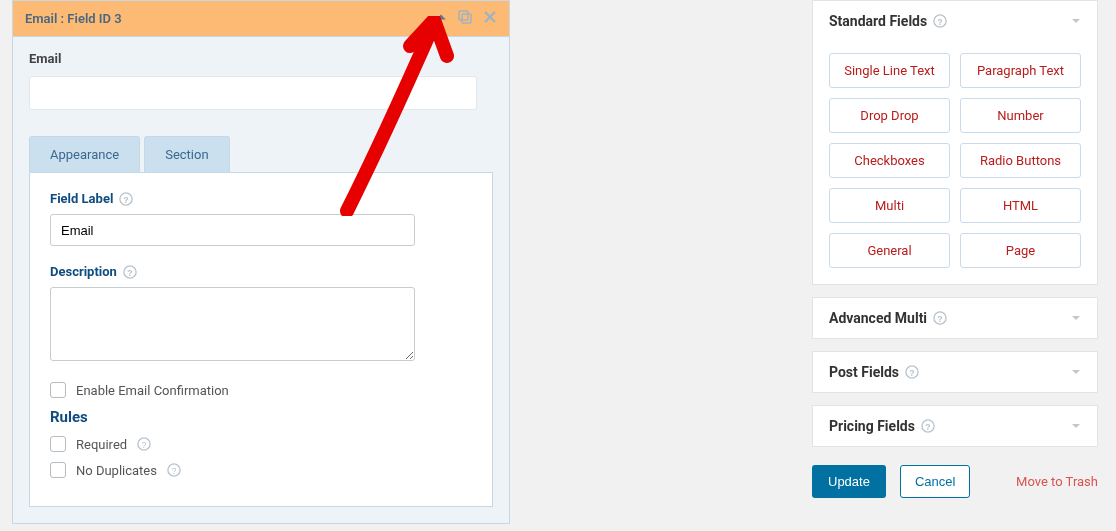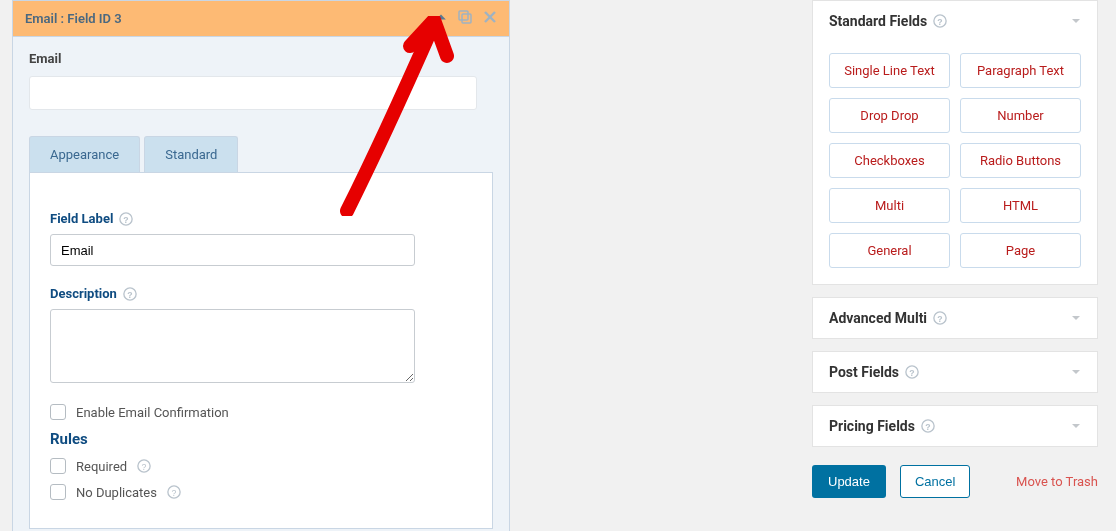--- a/index.html
+++ b/index.html
@@ -79,21 +79,21 @@
       z-index: 2;
       border-bottom: 1px solid #fff;
       margin-bottom: -1px;
     }
     .tab-content {
       background: #fff;
       border: 1px solid #c9d6e4;
       border-top: none;
       padding: 18px 20px;
     }
-    .field-group { margin-bottom: 18px; margin-top: 20px; }
+    .field-group { margin-bottom: 18px; }
     .field-group .label {
       color: #0f4c81;
       font-weight: 700;
       font-size: 13px;
       display: flex;
       align-items: center;
       gap: 6px;
       margin-bottom: 8px;
     }
     .help-icon {
@@ -246,21 +246,21 @@
           </svg>
       </span>
     </div>
   </div>
   <div class="panel-body">
     <div class="preview-label">Email</div>
     <input class="preview-input" type="text" value="" style="">
 
     <div class="tabs">
       <div class="tab">Appearance</div>
-      <div class="tab">Standard</div>
+      <div class="tab">Section</div>
     </div>
 
     <div class="tab-content">
       <div class="field-group">
         <div class="label">
           <span>Field Label</span>
           <span class="help-icon">
             <svg viewBox="0 0 16 16" width="14" height="14" fill="currentColor">
                 <circle cx="8" cy="8" r="7" fill="none" stroke="currentColor" stroke-width="1.5"></circle>
                 <text x="8" y="12" text-anchor="middle" font-size="10" font-family="Arial">?</text>

